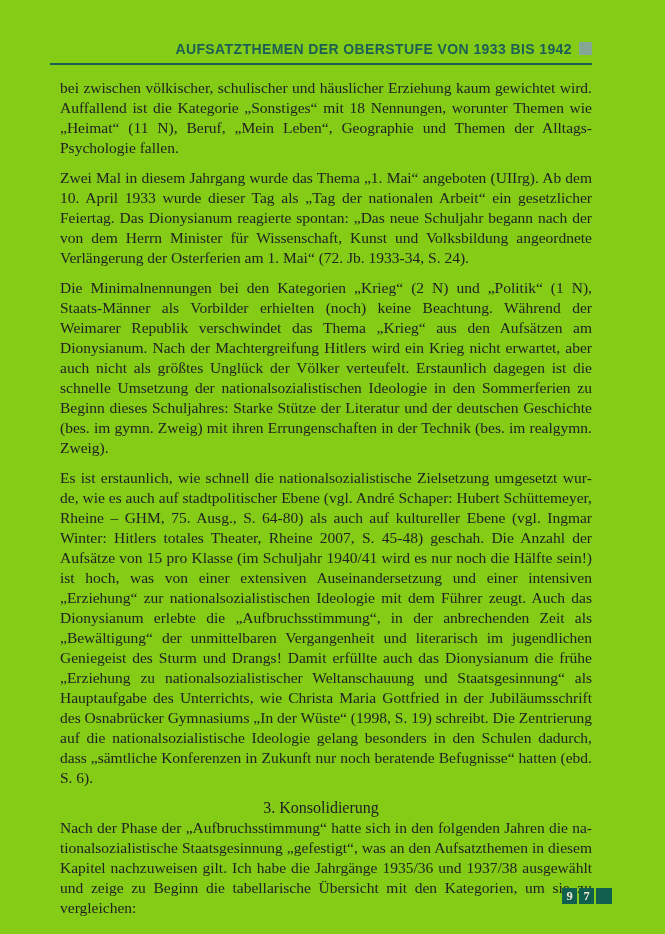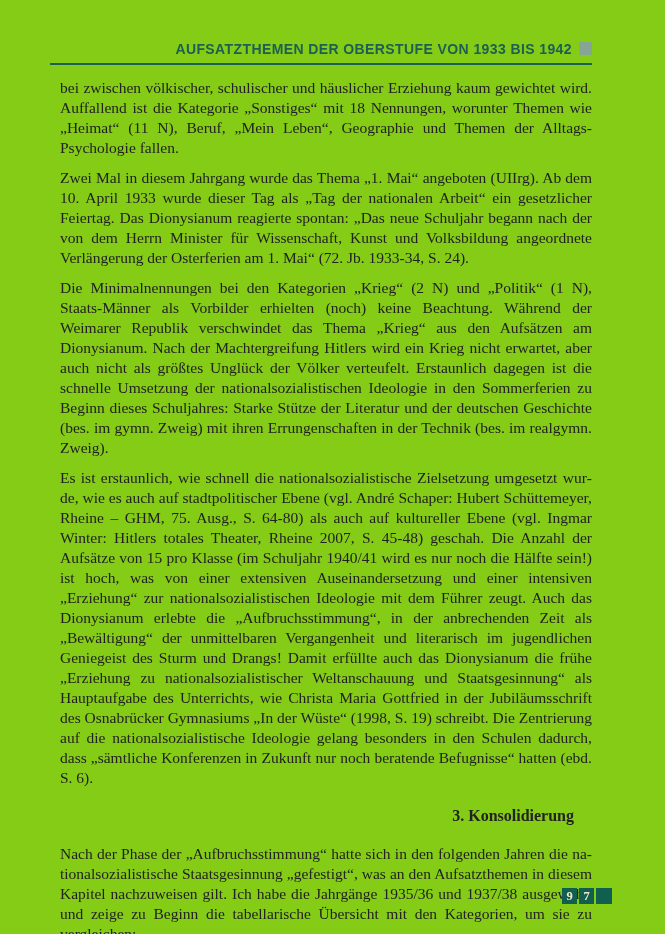--- a/index.html
+++ b/index.html
@@ -48,25 +48,25 @@
     font-size: 15.5px;
     line-height: 20px;
     text-align: justify;
     hyphens: manual;
     -webkit-hyphens: manual;
   }
   .content p {
     margin: 0 0 10px 10px;
   }
   .section-heading {
-    font-weight: bold;
+    font-weight: normal;
     font-size: 16px;
     line-height: 20px;
-    margin: 18px;
-    text-align: right;
+    margin: 0;
+    text-align: center;
   }
   
   .page-number {
     position: absolute;
     right: 53px;
     bottom: 30px;
     display: flex;
     gap: 2px;
   }
   .pn-box {

